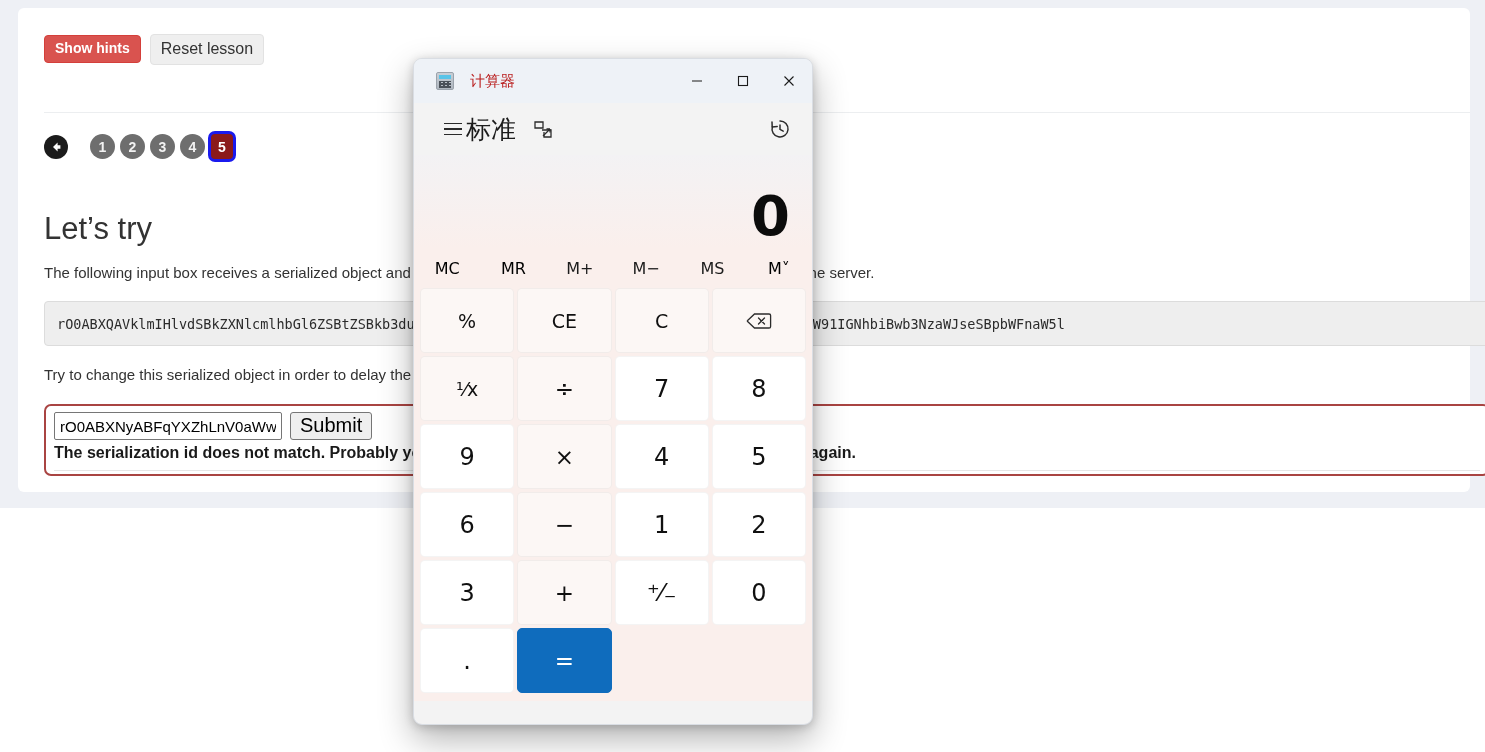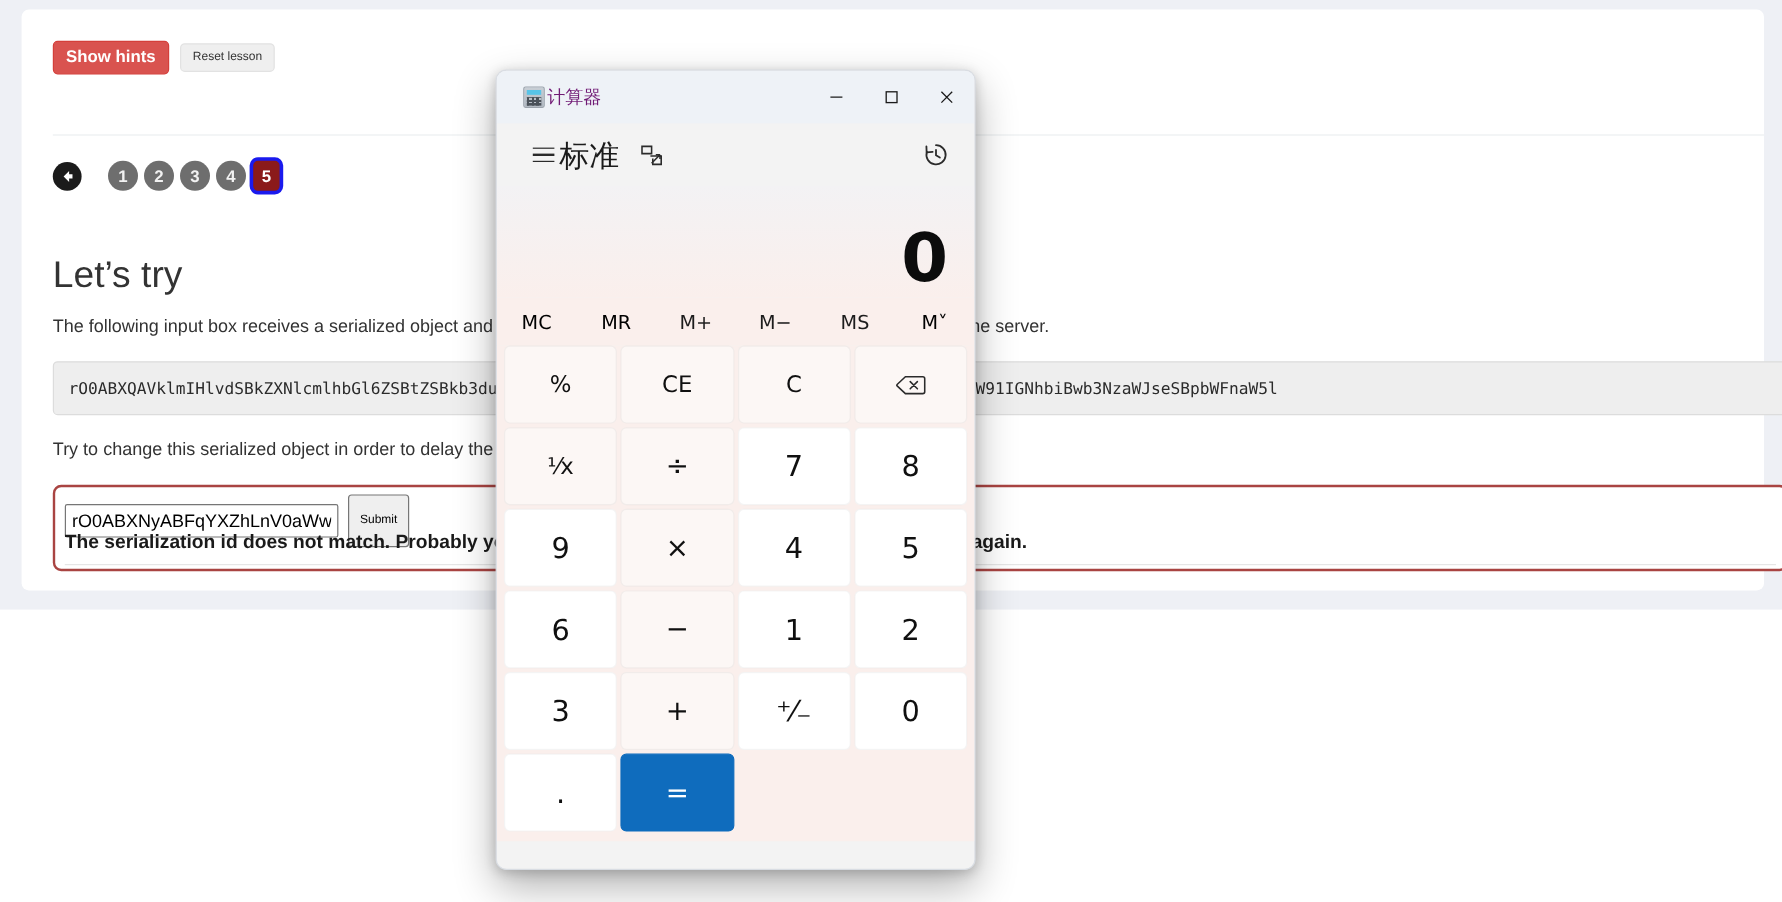--- a/index.html
+++ b/index.html
@@ -51,21 +51,21 @@
     padding: 5px 10px 6px 10px;
     line-height: 1.1;
     font-family: "Liberation Sans", sans-serif;
     cursor: pointer;
   }
   .btn-reset {
     background: #efefef;
     color: #333333;
     border: 1px solid #e2e2e2;
     border-radius: 4px;
-    font-size: 10px;
+    font-size: 16px;
     padding: 5px 10px 6px 10px;
     line-height: 1.1;
     font-family: "Liberation Sans", sans-serif;
     cursor: pointer;
   }
 
   .hint-slot {
     position: absolute;
     left: 26px; top: 66px;
     width: 1426px; height: 39px;
@@ -174,22 +174,22 @@
     width: 228px; height: 28px;
     font-size: 15px;
     padding: 2px 5px;
     border: 1px solid #767676;
     border-radius: 2px;
     background: #ffffff;
     color: #000000;
     font-family: "Liberation Sans", sans-serif;
   }
   .submit-btn {
-    height: 44px;
-    font-size: 10px;
+    height: 28px;
+    font-size: 20px;
     padding: 1px 9px 3px 9px;
     border: 1px solid #767676;
     border-radius: 3px;
     background: #efefef;
     color: #000000;
     font-family: "Liberation Sans", sans-serif;
     cursor: pointer;
   }
   .error-msg {
     position: absolute;
@@ -242,23 +242,23 @@
   .calc-app-icon::after {
     content: "";
     position: absolute;
     left: 2px; top: 8px;
     width: 12px; height: 7px;
     background:
       repeating-linear-gradient(90deg,#4a5159 0 2px,transparent 2px 4px),
       repeating-linear-gradient(0deg,#4a5159 0 2px,transparent 2px 3px);
   }
   .calc-title {
-    margin-left: 2px;
+    margin-left: 16px;
     font-size: 15px;
-    color: #701a75;
+    color: #b91c1c;
     font-family: "DejaVu Sans", sans-serif;
   }
   .win-ctrls {
     position: absolute;
     right: 0; top: 0;
     display: flex;
     height: 44px;
   }
   .win-btn {
     width: 46px; height: 44px;

